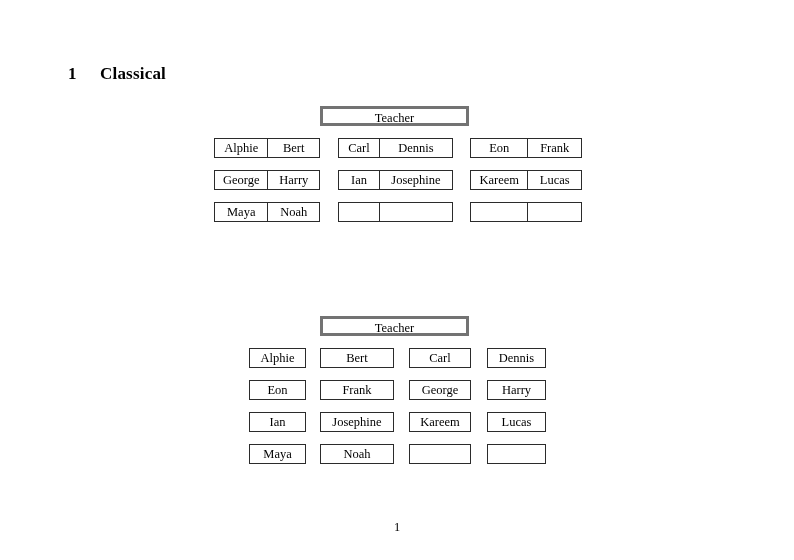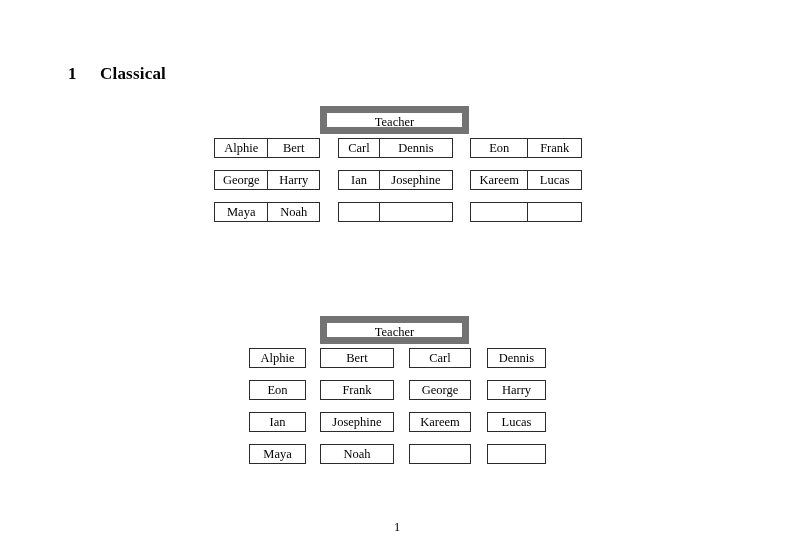--- a/index.html
+++ b/index.html
@@ -34,22 +34,22 @@
     width: 32px;
   }
   #heading-classical { top: 64px; }
   #heading-distributed { top: 275px; }
 
   
   .teacher-box {
     position: absolute;
     left: 320px;
     width: 149px;
-    height: 28px;
-    border: 7px solid #737373;
+    height: 20px;
+    border: 3px solid #737373;
     box-sizing: border-box;
     font-size: 12.5px;
     line-height: 18px;
     text-align: center;
   }
   #teacher-classical { top: 106px; }
   #teacher-distributed { top: 316px; }
 
   
   .group {

